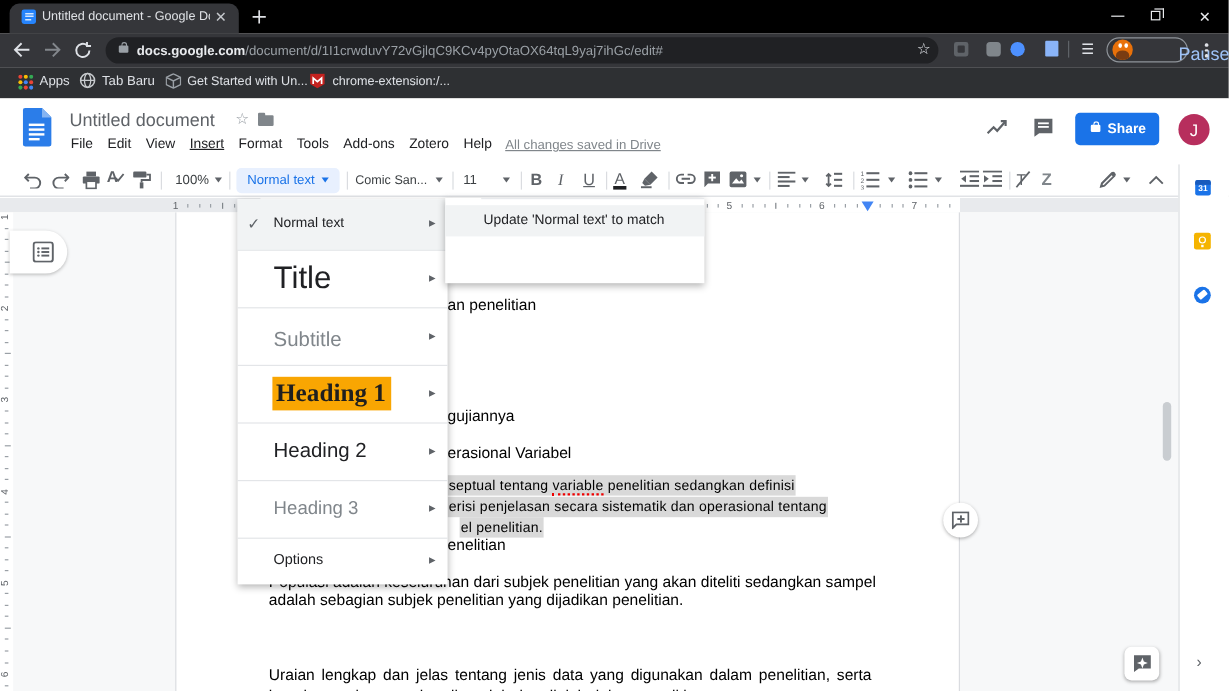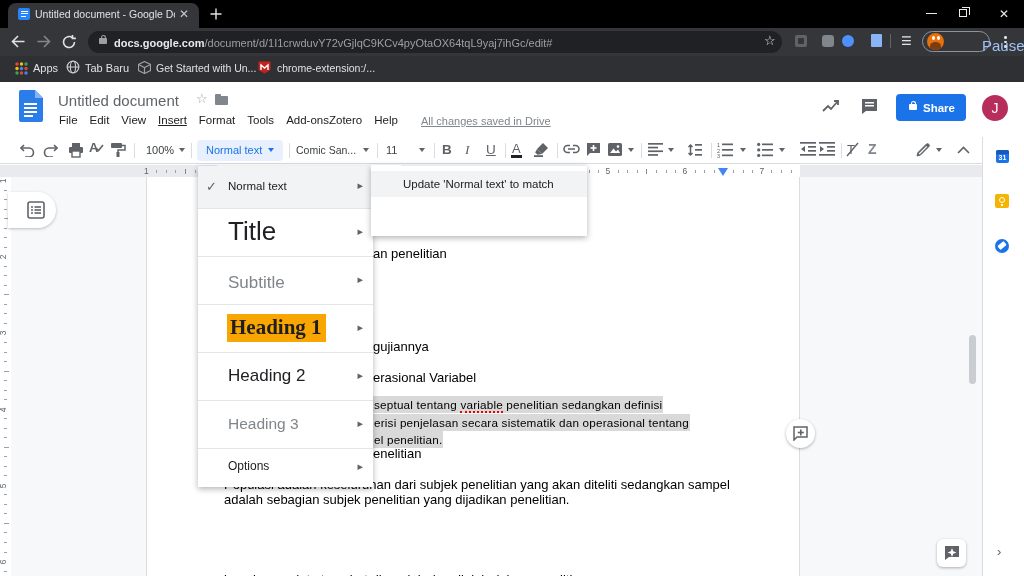--- a/index.html
+++ b/index.html
@@ -116,21 +116,21 @@
   <rect x="5" y="17" width="13" height="2" fill="#fff"></rect>
   <rect x="5" y="21" width="13" height="2" fill="#fff"></rect>
   <rect x="5" y="25" width="9" height="2" fill="#fff"></rect>
 </svg>
 <div class="abs" style="left:58px;top:92px;font-size:15px;color:#5f6368;">Untitled document</div>
 <div class="abs" style="left:196px;top:91px;font-size:13px;color:#9aa0a6;">☆</div>
 <div class="abs" style="left:215px;top:96px;width:13px;height:9px;background:#80868b;border-radius:1px;"></div>
 <div class="abs" style="left:215px;top:94px;width:6px;height:3px;background:#80868b;border-radius:1px 1px 0 0;"></div>
 
 <div class="abs" style="left:59px;top:114px;font-size:11.5px;color:#202124;">
-  <span style="margin-right:12px;">File</span><span style="margin-right:12px;">Edit</span><span style="margin-right:12px;">View</span><span style="margin-right:12px;text-decoration:underline;">Insert</span><span style="margin-right:12px;">Format</span><span style="margin-right:12px;">Tools</span><span style="">Add-ons</span><span style="margin-right:12px;">Zotero</span><span>Help</span>
+  <span style="margin-right:12px;">File</span><span style="margin-right:12px;">Edit</span><span style="margin-right:12px;">View</span><span style="margin-right:12px;text-decoration:underline;">Insert</span><span style="margin-right:12px;">Format</span><span style="margin-right:12px;">Tools</span><span style="margin-right:12px;">Add-ons</span><span style="margin-right:12px;">Zotero</span><span>Help</span>
 </div>
 <div class="abs" style="left:421px;top:115px;font-size:11px;color:#80868b;text-decoration:underline;">All changes saved in Drive</div>
 
 <svg class="abs" style="left:822px;top:99px;" width="18" height="14" viewBox="0 0 18 14">
   <path d="M1 12 L6 7 L9 10 L16 2" stroke="#5f6368" stroke-width="1.8" fill="none"></path>
   <path d="M12 2 H16 V6" stroke="#5f6368" stroke-width="1.8" fill="none"></path>
 </svg>
 <svg class="abs" style="left:861px;top:98px;" width="17" height="17" viewBox="0 0 17 17">
   <path d="M1 1 H16 V13 H5 L1 16 Z" fill="#5f6368"></path>
   <rect x="4" y="4" width="9" height="1.5" fill="#fff"></rect>
@@ -396,23 +396,24 @@
   <circle cx="5" cy="12" r="1" fill="#5f6368"></circle>
     <rect x="7.5" y="11.2" width="6.5" height="1.6" fill="#5f6368"></rect>
 </svg>
 
 <div class="abs" id="doctext" style="left:0;top:177px;width:982px;height:399px;overflow:hidden;font-size:13px;color:#000;">
   <div class="abs" style="left:373px;top:69px;white-space:nowrap;">an penelitian</div>
   <div class="abs" style="left:373px;top:162px;white-space:nowrap;">gujiannya</div>
   <div class="abs" style="left:373px;top:193px;white-space:nowrap;">erasional Variabel</div>
   <div class="comic abs" style="left:373px;top:238.5px;white-space:nowrap;"><span class="hl">erisi penjelasan secara sistematik dan operasional tentang</span></div>
   <div class="comic abs" style="left:373px;top:221px;white-space:nowrap;"><span class="hl">septual tentang <span class="sp">variable</span> penelitian sedangkan definisi</span></div>
-  <div class="comic abs" style="left:373px;top:256px;white-space:nowrap;"><span class="hl">el penelitian.</span></div>
+  <div class="comic abs" style="left:373px;top:256px;white-space:nowrap;padding-left:10px;"><span class="hl">el penelitian.</span></div>
   <div class="abs" style="left:373px;top:269px;white-space:nowrap;">enelitian</div>
   <div class="abs" style="left:224px;top:300px;width:500px;text-align:justify;"><span style="white-space:nowrap;">Populasi adalah keseluruhan dari subjek penelitian yang akan diteliti sedangkan sampel</span><br>adalah sebagian subjek penelitian yang dijadikan penelitian.</div>
+  <div class="abs" style="left:224px;top:378px;white-space:nowrap;word-spacing:2.1px;">Uraian lengkap dan jelas tentang jenis data yang digunakan dalam penelitian, serta</div>
   <div class="abs" style="left:224px;top:395px;white-space:nowrap;">bagaimana data tersebut diperoleh dan diolah dalam penelitian</div>
 </div>
 
 <div class="abs" style="left:786px;top:419px;width:29px;height:29px;background:#fff;border-radius:50%;box-shadow:0 1px 3px rgba(0,0,0,.3);"></div>
 <svg class="abs" style="left:793px;top:426px;" width="15" height="15" viewBox="0 0 15 15">
   <path d="M1 1 H14 V11 H4 L1 14 Z" fill="none" stroke="#5f6368" stroke-width="1.5"></path>
   <rect x="7" y="3.5" width="1.6" height="6" fill="#5f6368"></rect>
   <rect x="4.8" y="5.7" width="6" height="1.6" fill="#5f6368"></rect>
 </svg>
 

